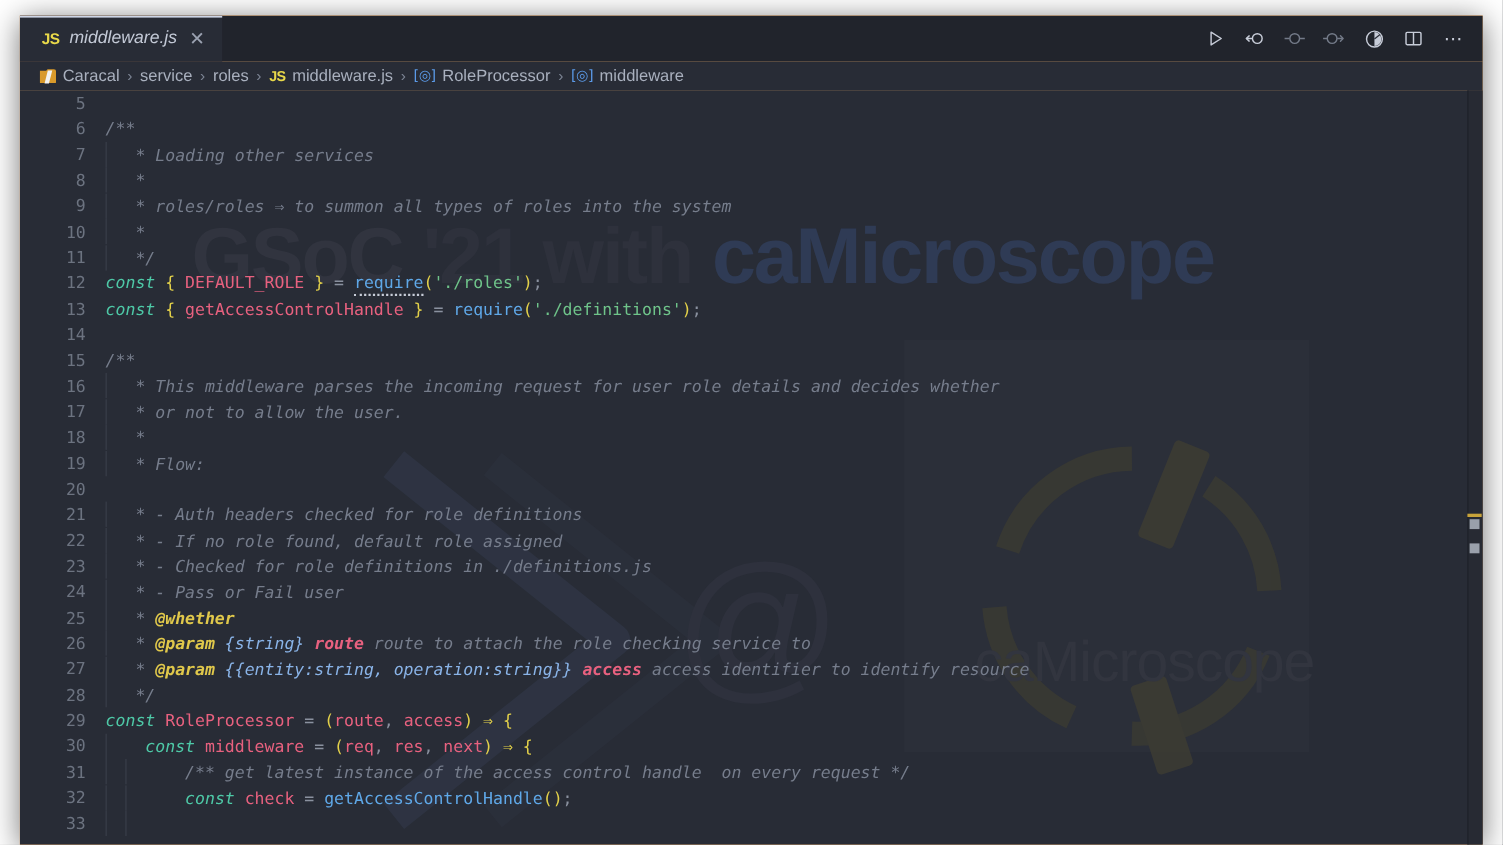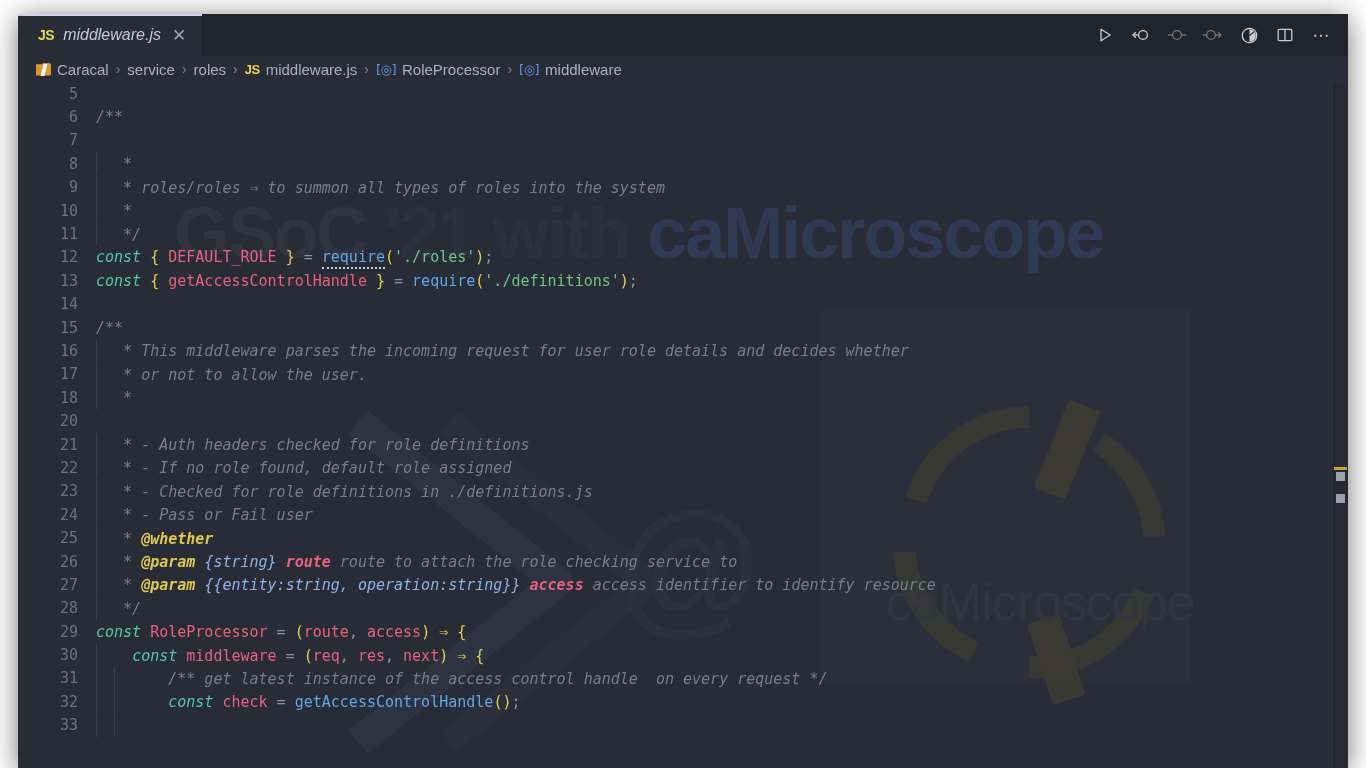--- a/index.html
+++ b/index.html
@@ -310,32 +310,33 @@
     </svg>
     <div id="wm-logo-text">caMicroscope</div>
 
     <div id="wm-text">
       <span class="w1">GSoC </span><span class="w2">'21 with </span><span class="w3">caMicroscope</span>
     </div>
 
     <div id="code">
         <div class="row"><span class="ln">5</span><span class="src"></span></div>
         <div class="row"><span class="ln">6</span><span class="src"><span class="cmt">/**</span></span></div>
-        <div class="row"><span class="ln">7</span></div>
+        <div class="row"><span class="ln">7</span><span class="src"><span class="guide"></span><span class="plain">  </span><span class="cmt"> * Loading other services</span></span></div>
         <div class="row"><span class="ln">8</span><span class="src"><span class="guide"></span><span class="plain">  </span><span class="cmt"> *</span></span></div>
         <div class="row"><span class="ln">9</span><span class="src"><span class="guide"></span><span class="plain">  </span><span class="cmt"> * roles/roles ⇒ to summon all types of roles into the system</span></span></div>
         <div class="row"><span class="ln">10</span><span class="src"><span class="guide"></span><span class="plain">  </span><span class="cmt"> *</span></span></div>
         <div class="row"><span class="ln">11</span><span class="src"><span class="guide"></span><span class="plain">  </span><span class="cmt"> */</span></span></div>
         <div class="row"><span class="ln">12</span><span class="src"><span class="kw">const</span><span class="plain"> </span><span class="brc">{</span><span class="plain"> </span><span class="var">DEFAULT_ROLE</span><span class="plain"> </span><span class="brc">}</span><span class="pun"> = </span><span class="fn squig">require</span><span class="brc">(</span><span class="str">'./roles'</span><span class="brc">)</span><span class="pun">;</span></span></div>
         <div class="row"><span class="ln">13</span><span class="src"><span class="kw">const</span><span class="plain"> </span><span class="brc">{</span><span class="plain"> </span><span class="var">getAccessControlHandle</span><span class="plain"> </span><span class="brc">}</span><span class="pun"> = </span><span class="fn">require</span><span class="brc">(</span><span class="str">'./definitions'</span><span class="brc">)</span><span class="pun">;</span></span></div>
         <div class="row"><span class="ln">14</span><span class="src"></span></div>
         <div class="row"><span class="ln">15</span><span class="src"><span class="cmt">/**</span></span></div>
         <div class="row"><span class="ln">16</span><span class="src"><span class="guide"></span><span class="plain">  </span><span class="cmt"> * This middleware parses the incoming request for user role details and decides whether</span></span></div>
         <div class="row"><span class="ln">17</span><span class="src"><span class="guide"></span><span class="plain">  </span><span class="cmt"> * or not to allow the user.</span></span></div>
         <div class="row"><span class="ln">18</span><span class="src"><span class="guide"></span><span class="plain">  </span><span class="cmt"> *</span></span></div>
+        <div class="row"><span class="ln">19</span><span class="src"><span class="guide"></span><span class="plain">  </span><span class="cmt"> * Flow:</span></span></div>
         <div class="row"><span class="ln">20</span></div>
         <div class="row"><span class="ln">21</span><span class="src"><span class="guide"></span><span class="plain">  </span><span class="cmt"> * - Auth headers checked for role definitions</span></span></div>
         <div class="row"><span class="ln">22</span><span class="src"><span class="guide"></span><span class="plain">  </span><span class="cmt"> * - If no role found, default role assigned</span></span></div>
         <div class="row"><span class="ln">23</span><span class="src"><span class="guide"></span><span class="plain">  </span><span class="cmt"> * - Checked for role definitions in ./definitions.js</span></span></div>
         <div class="row"><span class="ln">24</span><span class="src"><span class="guide"></span><span class="plain">  </span><span class="cmt"> * - Pass or Fail user</span></span></div>
         <div class="row"><span class="ln">25</span><span class="src"><span class="guide"></span><span class="plain">  </span><span class="cmt"> * </span><span class="jdoc-tag">@whether</span></span></div>
         <div class="row"><span class="ln">26</span><span class="src"><span class="guide"></span><span class="plain">  </span><span class="cmt"> * </span><span class="jdoc-tag">@param</span><span class="cmt"> </span><span class="jdoc-type">{string}</span><span class="cmt"> </span><span class="jdoc-name">route</span><span class="cmt"> route to attach the role checking service to</span></span></div>
         <div class="row"><span class="ln">27</span><span class="src"><span class="guide"></span><span class="plain">  </span><span class="cmt"> * </span><span class="jdoc-tag">@param</span><span class="cmt"> </span><span class="jdoc-type">{{entity:string, operation:string}}</span><span class="cmt"> </span><span class="jdoc-name">access</span><span class="cmt"> access identifier to identify resource</span></span></div>
         <div class="row"><span class="ln">28</span><span class="src"><span class="guide"></span><span class="plain">  </span><span class="cmt"> */</span></span></div>
         <div class="row"><span class="ln">29</span><span class="src"><span class="kw">const</span><span class="plain"> </span><span class="var">RoleProcessor</span><span class="pun"> = </span><span class="brc">(</span><span class="var">route</span><span class="pun">, </span><span class="var">access</span><span class="brc">)</span><span class="plain"> </span><span class="arw">⇒</span><span class="plain"> </span><span class="brc">{</span></span></div>

